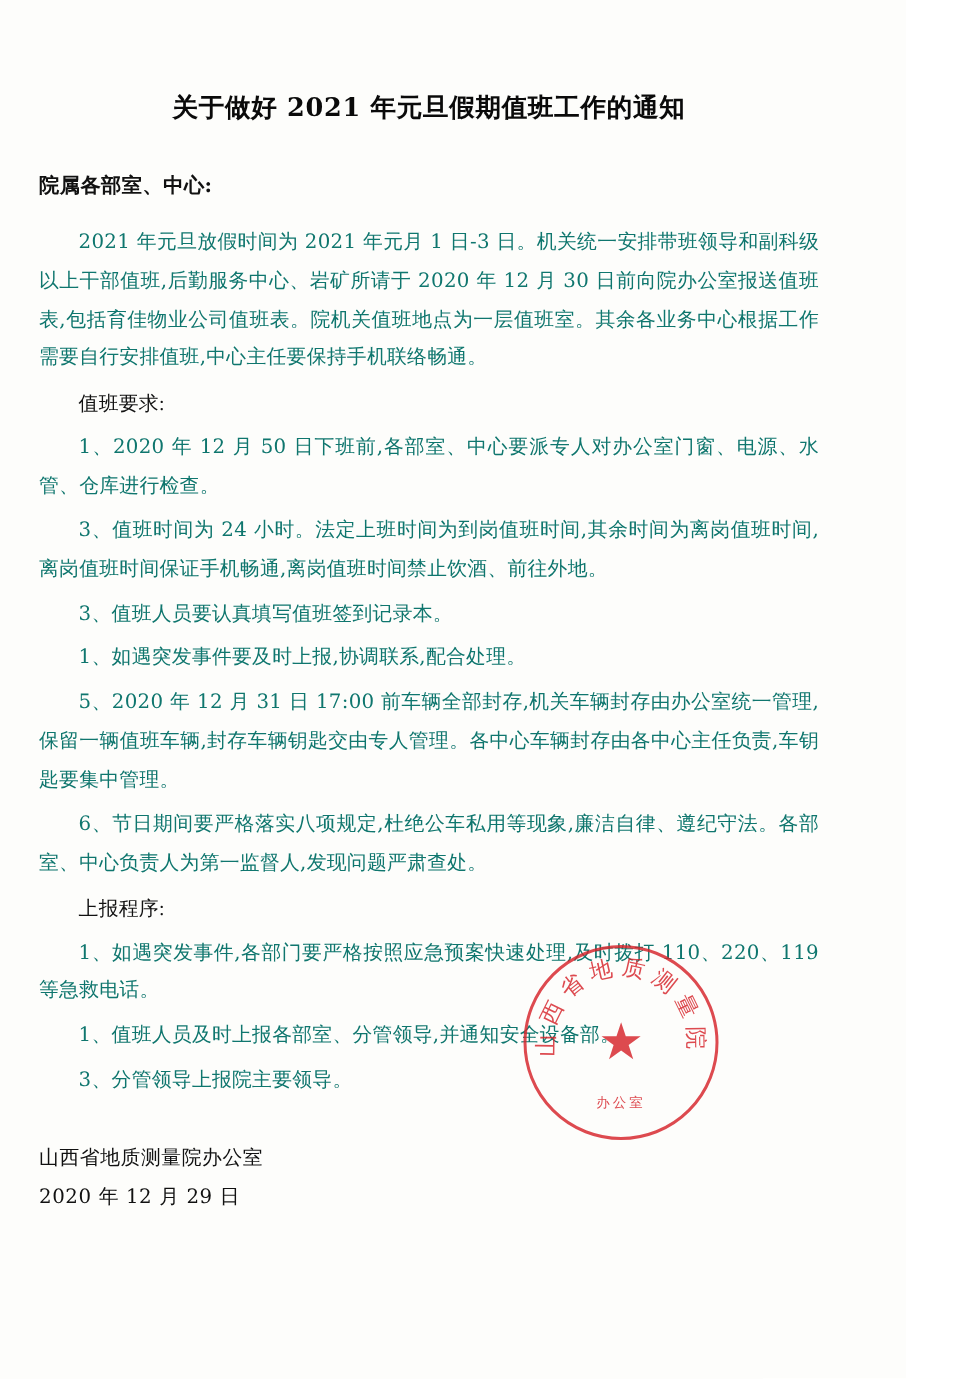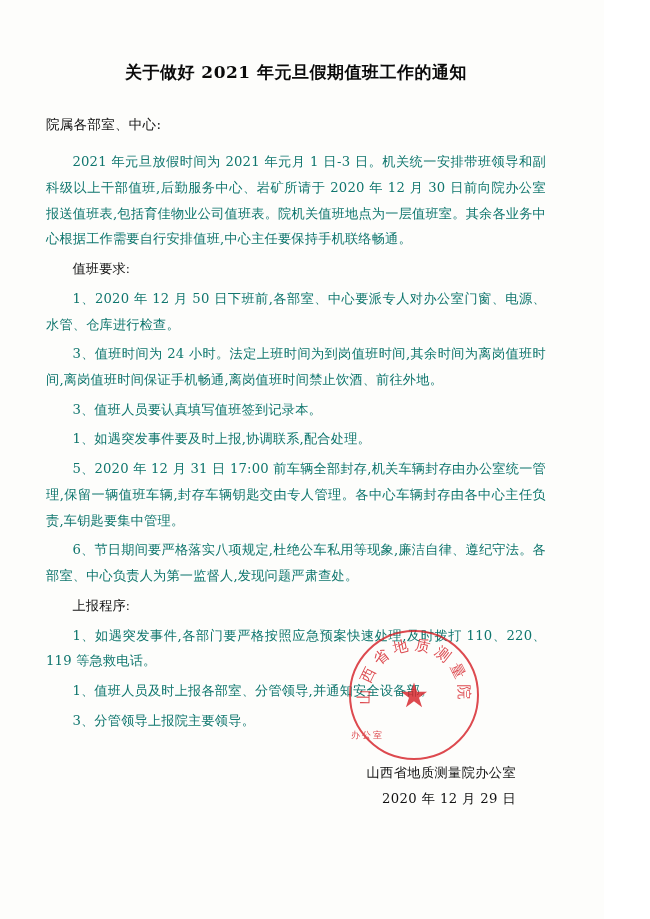--- a/index.html
+++ b/index.html
@@ -13,35 +13,35 @@
     font-family: "DejaVu Serif", "Liberation Serif", serif;
     color: #111111;
     position: relative;
     overflow: hidden;
   }
   .page {
     position: relative;
     width: 604px;
     height: 919px;
     box-sizing: border-box;
-    padding: 52px 58px 0 46px;
+    padding: 52px 58px 0 26px;
     background: #fdfdfb;
   }
   .doc-title {
     text-align: center;
     font-size: 17px;
     font-weight: bold;
     letter-spacing: 0.5px;
     margin: 8px 0 26px 0;
     line-height: 1.5;
     color: #0a0a0a;
   }
   .salutation {
     font-size: 13.5px;
-    font-weight: normal;
+    font-weight: bold;
     margin: 0 0 12px 0;
     line-height: 1.9;
     letter-spacing: 0.3px;
   }
   p.para {
     font-size: 13.2px;
     line-height: 1.95;
     margin: 0 0 4px 0;
     text-align: justify;
     text-justify: inter-ideograph;
@@ -54,21 +54,21 @@
   .section-label {
     font-size: 13.2px;
     line-height: 1.95;
     margin: 0 0 4px 0;
     text-indent: 2em;
     letter-spacing: 0.2px;
     font-family: Liberation Serif, serif;
   }
   .signature-block {
     margin-top: 26px;
-    text-align: right;
+    text-align: left;
     padding-right: 30px;
     position: relative;
     z-index: 2;
   }
   .signature-block div {
     font-size: 13.2px;
     line-height: 2.0;
     letter-spacing: 0.4px;
   }
   .seal {
@@ -100,20 +100,21 @@
     transform: translate(-50%, -50%);
     font-size: 34px;
     color: #d6232a;
     line-height: 1;
   }
   .seal-bottom {
     position: absolute;
     left: 0;
     right: 0;
     bottom: 16px;
+    text-align: center;
     font-size: 9px;
     color: #d6232a;
     letter-spacing: 2px;
     margin-top: 24px;
   }
 </style>
 </head>
 <body>
 
 <div class="page">

